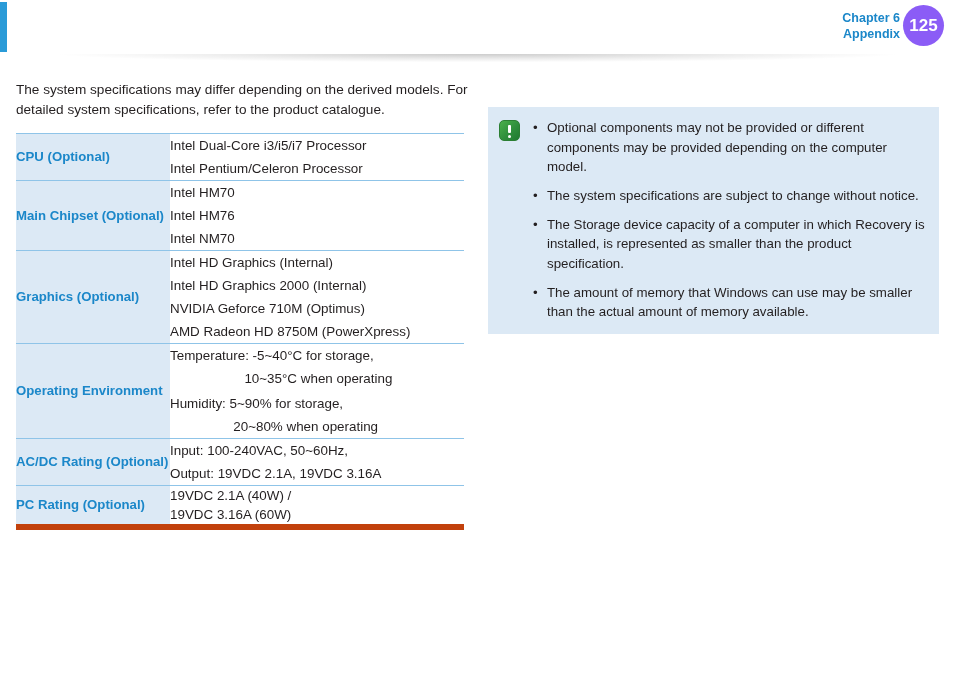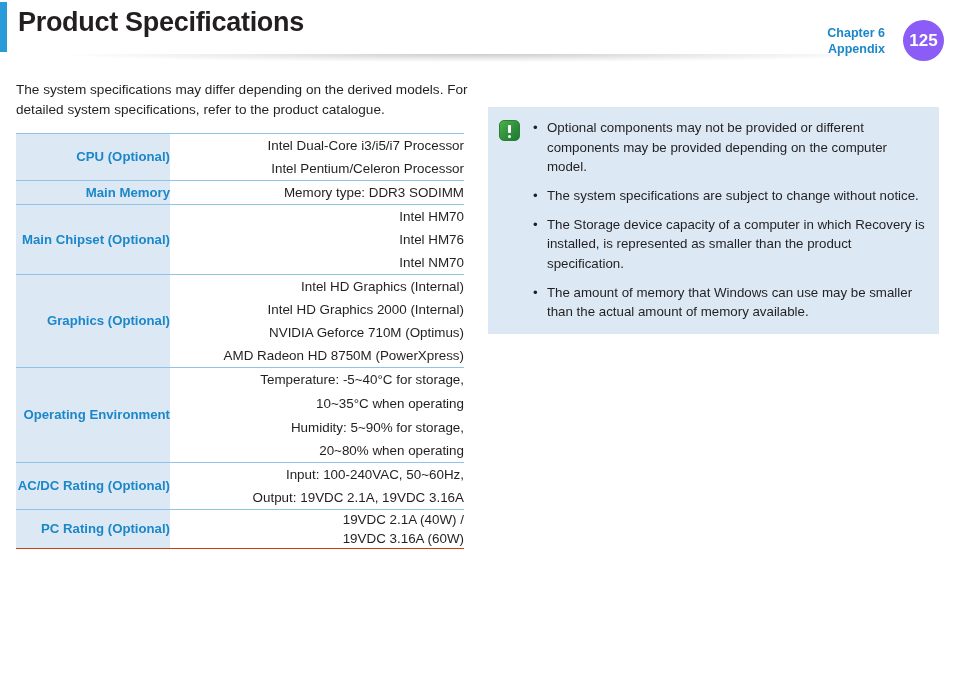--- a/index.html
+++ b/index.html
@@ -34,24 +34,24 @@
     position: absolute;
     left: 18px; top: 7px;
     font-size: 27px;
     font-weight: bold;
     letter-spacing: -0.3px;
     color: #231f20;
     white-space: nowrap;
   }
   .header-right {
     position: absolute;
-    right: 10px; top: 20px;
+    right: 10px; top: 5px;
     display: flex;
     align-items: center;
-    gap: 18px;
+    gap: 3px;
   }
   .chapter-block {
     text-align: right;
     line-height: 1.28;
   }
   .chapter-line {
     font-size: 12.5px;
     font-weight: bold;
     color: #1b87c9;
     white-space: nowrap;
@@ -86,22 +86,21 @@
     color: #231f20;
   }
 
   
   .spec-table {
     position: absolute;
     left: 16px; top: 133px;
     width: 448px;
     border-collapse: collapse;
     border-top: 1px solid #8fc4e8;
-    border-bottom: 1px solid #c2410c;
-    text-align: right;
+    border-bottom: 6px solid #c2410c;
   }
   .spec-table tr {
     border-bottom: 1px solid #8fc4e8;
   }
   .spec-table tr:last-child {
     border-bottom: none;
   }
   .spec-table td {
     vertical-align: middle;
     padding: 0;
@@ -201,21 +200,20 @@
     top: 0;
     font-size: 13.3px;
     line-height: 1.48;
   }
 </style>
 </head>
 <body>
 
 <div class="page-header">
   <div class="header-accent-bar"></div>
-  <div class="page-title">Product Specifications</div>
   <div class="header-right">
     <div class="chapter-block">
       <div class="chapter-line">Chapter 6</div>
       <div class="chapter-line">Appendix</div>
     </div>
     <div class="page-number-circle">125</div>
   </div>
 </div>
 <div class="header-shadow"></div>
 
@@ -224,26 +222,20 @@
   <span>For detailed system specifications, refer to the product catalogue.</span>
 </div>
 
 <table class="spec-table">
   <tbody>
       <tr>
         <td class="spec-label">CPU (Optional)</td>
         <td class="spec-value">
           <span class="vline">Intel Dual-Core i3/i5/i7 Processor</span>
           <span class="vline">Intel Pentium/Celeron Processor</span>
-        </td>
-      </tr>
-      <tr>
-        <td class="spec-label">Main Memory</td>
-        <td class="spec-value">
-          <span class="vline">Memory type: DDR3 SODIMM</span>
         </td>
       </tr>
       <tr>
         <td class="spec-label">Main Chipset (Optional)</td>
         <td class="spec-value">
           <span class="vline">Intel HM70</span>
           <span class="vline">Intel HM76</span>
           <span class="vline">Intel NM70</span>
         </td>
       </tr>

